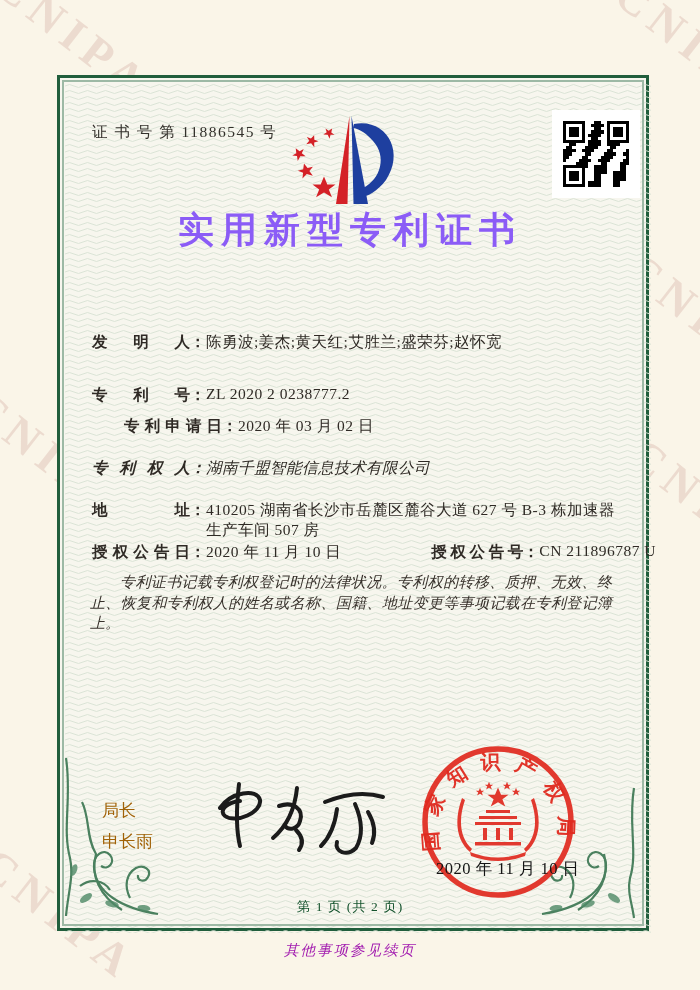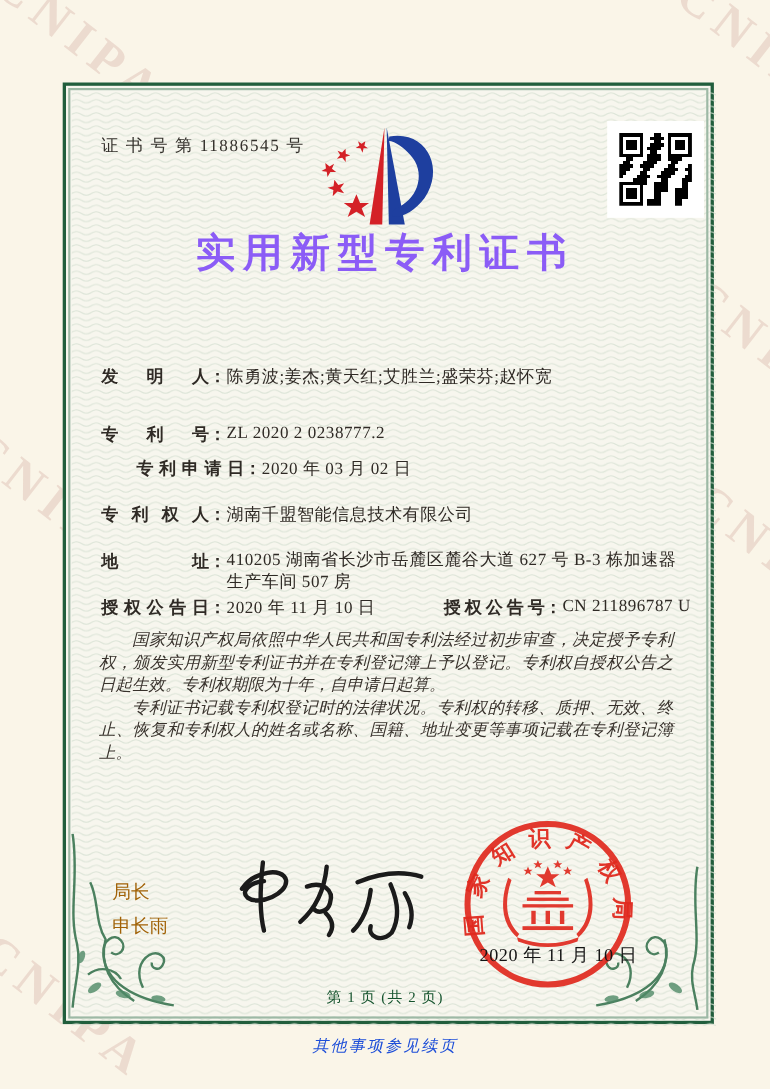--- a/index.html
+++ b/index.html
@@ -81,21 +81,21 @@
     font-size:17px;color:#a16207;line-height:31px;font-weight:500;
   }
   .signature{position:absolute;left:205px;top:772px;z-index:6;}
   .seal{position:absolute;left:418px;top:742px;z-index:7;}
   .page-num{
     position:absolute;left:0;top:898px;width:700px;text-align:center;
     font-size:13.5px;color:#14532d;letter-spacing:1px;z-index:5;
   }
   .footer-note{
     position:absolute;left:0;top:941px;width:700px;text-align:center;
-    font-size:14.5px;color:#1d4ed8;font-style:italic;letter-spacing:2px;z-index:5;
+    font-size:14.5px;color:#a21caf;font-style:italic;letter-spacing:2px;z-index:5;
   }
   .ornament{position:absolute;z-index:4;pointer-events:none;}
   .orn-bl{left:60px;top:758px;}
   .orn-br{right:60px;top:768px;transform:scaleX(-1);}
 </style>
 </head>
 <body>
 
 <div id="page">
 
@@ -320,32 +320,31 @@
 
   <div class="field-row" style="top:332px;">
     <span class="f-label">发明人</span><span class="f-colon">：</span><span class="f-value">陈勇波;姜杰;黄天红;艾胜兰;盛荣芬;赵怀宽</span>
   </div>
   <div class="field-row" style="top:366px;margin-top:19px;">
     <span class="f-label">专利号</span><span class="f-colon">：</span><span class="f-value">ZL 2020 2 0238777.2</span>
   </div>
   <div class="field-row" style="top:416px;margin-left:32px;">
     <span class="f-label">专利申请日</span><span class="f-colon">：</span><span class="f-value">2020 年 03 月 02 日</span>
   </div>
-  <div class="field-row" style="top:458px;">
+  <div class="field-row" style="top:458px;font-style:italic;">
     <span class="f-label">专利权人</span><span class="f-colon">：</span><span class="f-value">湖南千盟智能信息技术有限公司</span>
   </div>
   <div class="field-row" style="top:500px;">
     <span class="f-label">地址</span><span class="f-colon">：</span><span class="f-value wrap"><span>410205 湖南省长沙市岳麓区麓谷大道 627 号 B-3 栋加速器</span><br><span>生产车间 507 房</span></span>
   </div>
   <div class="field-row" style="top:542px;">
-    <span class="f-label">授权公告日</span><span class="f-colon">：</span><span class="f-value">2020 年 11 月 10 日</span><span class="field-pair2"><span class="f-label" style="width:92px;">授权公告号</span><span class="f-colon">：</span><span class="f-value">CN 211896787 U</span></span>
+    <span class="f-label">授权公告日</span><span class="f-colon">：</span><span class="f-value">2020 年 11 月 10 日</span><span class="field-pair2"><span class="f-label" style="width:92px;margin-left:28px;">授权公告号</span><span class="f-colon">：</span><span class="f-value">CN 211896787 U</span></span>
   </div>
 
   <div class="paras">
-    <p>国家知识产权局依照中华人民共和国专利法经过初步审查，决定授予专利权，颁发实用新型专利证书并在专利登记簿上予以登记。专利权自授权公告之日起生效。专利权期限为十年，自申请日起算。</p>
     <p>专利证书记载专利权登记时的法律状况。专利权的转移、质押、无效、终止、恢复和专利权人的姓名或名称、国籍、地址变更等事项记载在专利登记簿上。</p>
   </div>
 
   <div class="signatory">
     <div>局长</div>
     <div>申长雨</div>
   </div>
 
   <svg class="signature" width="190" height="88" viewBox="0 0 190 88">
     <g fill="none" stroke="#1b1b1b" stroke-width="4" stroke-linecap="round" stroke-linejoin="round">

